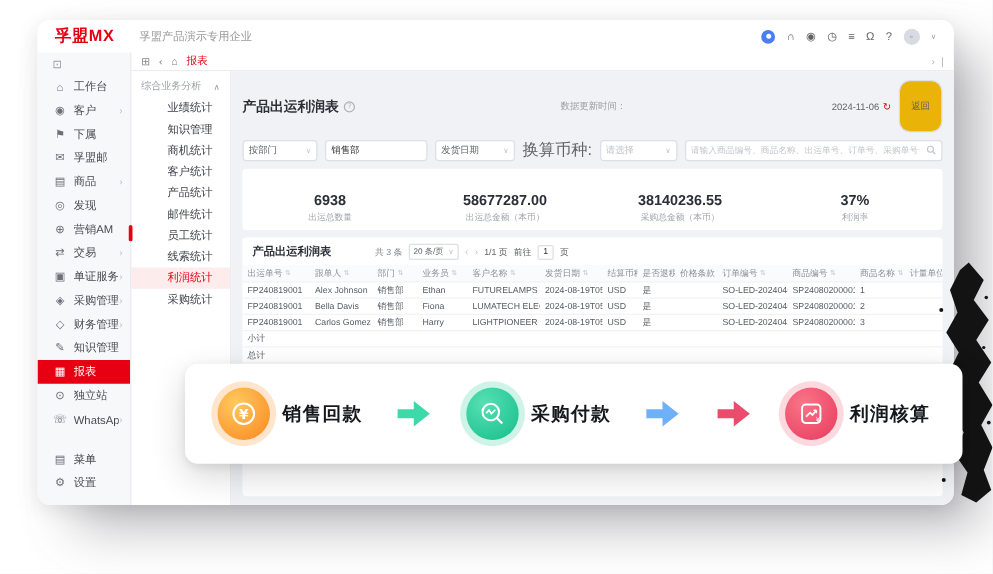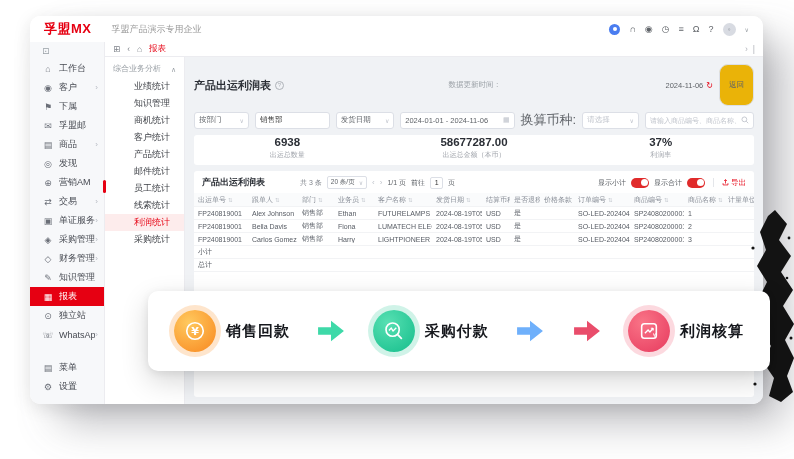--- a/index.html
+++ b/index.html
@@ -61,21 +61,21 @@
         font-size:7.5px;color:#5f6368;padding:0 4px}
   .caret{margin-left:auto;color:#c0c4cc;font-size:6px;padding-left:4px}
   .w-dept{width:60px}.w-dval{width:82px}.w-dtype{width:64px}.w-range{width:126px}.w-cur{width:62px}
   .flabel{font-size:13px;color:#5f6368;white-space:nowrap}
   .muted{color:#c0c4cc}
   .search{flex:1;max-width:210px}
   .search input{border:none;outline:none;flex:1;font-size:7px;color:#333;min-width:0;background:transparent;font-family:inherit}
   input::placeholder{color:#c0c4cc}
   .cal{color:#c0c4cc;font-size:7px;margin-left:auto;padding-left:4px}
   .dval-in{border:none;outline:none;width:100%;font-size:7.5px;color:#333;background:transparent;font-family:inherit}
-  .stats{background:#fff;border-radius:3px;display:flex;padding:1px 0 5px;margin-bottom:6px;flex:0 0 auto}
+  .stats{background:#fff;border-radius:3px;display:flex;padding:20px 0 5px;margin-bottom:6px;flex:0 0 auto}
   .stat{flex:1;text-align:center}
   .stat .v{font-size:11.5px;font-weight:bold;color:#2b2f36}
   .stat .l{font-size:7px;color:#a0a4ab;margin-top:2px}
   
   .tcard{background:#fff;border-radius:3px;flex:1;overflow:hidden;display:flex;flex-direction:column}
   .tc-head{display:flex;align-items:center;padding:5px 8px 4px;gap:5px;flex:0 0 auto}
   .tc-title{font-size:9px;font-weight:bold;color:#2b2f36;margin-right:30px}
   .tc-total{font-size:7px;color:#80858c}
   .psize{height:13px;border:1px solid #dcdfe6;border-radius:2px;font-size:6.5px;color:#5f6368;
          display:flex;align-items:center;padding:0 3px;cursor:pointer}
@@ -279,24 +279,20 @@
               <span>按部门</span>
               <span class="caret">∨</span>
             </div>
             <div class="ctrl w-dval">
               <input class="dval-in" value="销售部" style="">
             </div>
             <div class="ctrl w-dtype">
               <span>发货日期</span>
               <span class="caret">∨</span>
             </div>
-            <div class="ctrl w-range">
-              <span>2024-01-01 - 2024-11-06</span>
-              <span class="cal">▦</span>
-            </div>
             <span class="flabel">换算币种:</span>
             <div class="ctrl w-cur">
               <span class="muted">请选择</span>
               <span class="caret">∨</span>
             </div>
             <div class="ctrl search">
               <input placeholder="请输入商品编号、商品名称、出运单号、订单号、采购单号" style="">
               <svg width="8" height="8" viewBox="0 0 10 10">
                   <circle cx="4.2" cy="4.2" r="3" fill="none" stroke="#c0c4cc" stroke-width="1.1"></circle>
                   <line x1="6.5" y1="6.5" x2="9" y2="9" stroke="#c0c4cc" stroke-width="1.1"></line>
@@ -305,20 +301,24 @@
           </div>
 
           <div class="stats">
             <div class="stat">
                 <div class="v">6938</div>
                 <div class="l">出运总数量</div>
               </div>
             <div class="stat">
                 <div class="v">58677287.00</div>
                 <div class="l">出运总金额（本币）</div>
+              </div>
+            <div class="stat">
+                <div class="v">38140236.55</div>
+                <div class="l">采购总金额（本币）</div>
               </div>
             <div class="stat">
                 <div class="v">37%</div>
                 <div class="l">利润率</div>
               </div>
           </div>
 
           <div class="tcard">
             <div class="tc-head">
               <span class="tc-title">产品出运利润表</span>
@@ -326,33 +326,20 @@
               <span class="psize">
                   <span>20 条/页</span>
                   <span class="caret">∨</span>
                 </span>
               <span class="pnav">‹</span>
               <span class="pnav">›</span>
               <span class="pind">1/1 页</span>
               <span class="pind">前往</span>
               <input class="goto-box" value="1" style="">
               <span class="pind">页</span>
-              <span class="tc-right">
-                <span class="tg-label">显示小计</span>
-                <span class="toggle"></span>
-                <span class="tg-label">显示合计</span>
-                <span class="toggle"></span>
-                <span class="vdiv"></span>
-                <span class="export">
-                  <svg width="7" height="7" viewBox="0 0 10 10">
-                      <path d="M5 6.5V1M3 2.8L5 .8l2 2M1.5 6v2.5h7V6" fill="none" stroke="#e60012" stroke-width="1.1"></path>
-                    </svg>
-                  <span>导出</span>
-                </span>
-              </span>
             </div>
 
             <div class="tgrid">
               <div class="trow head">
                 <div class="tcell">
                     <span>出运单号</span>
                     <span class="sort">⇅</span>
                   </div>
                 <div class="tcell">
                     <span>跟单人</span>

